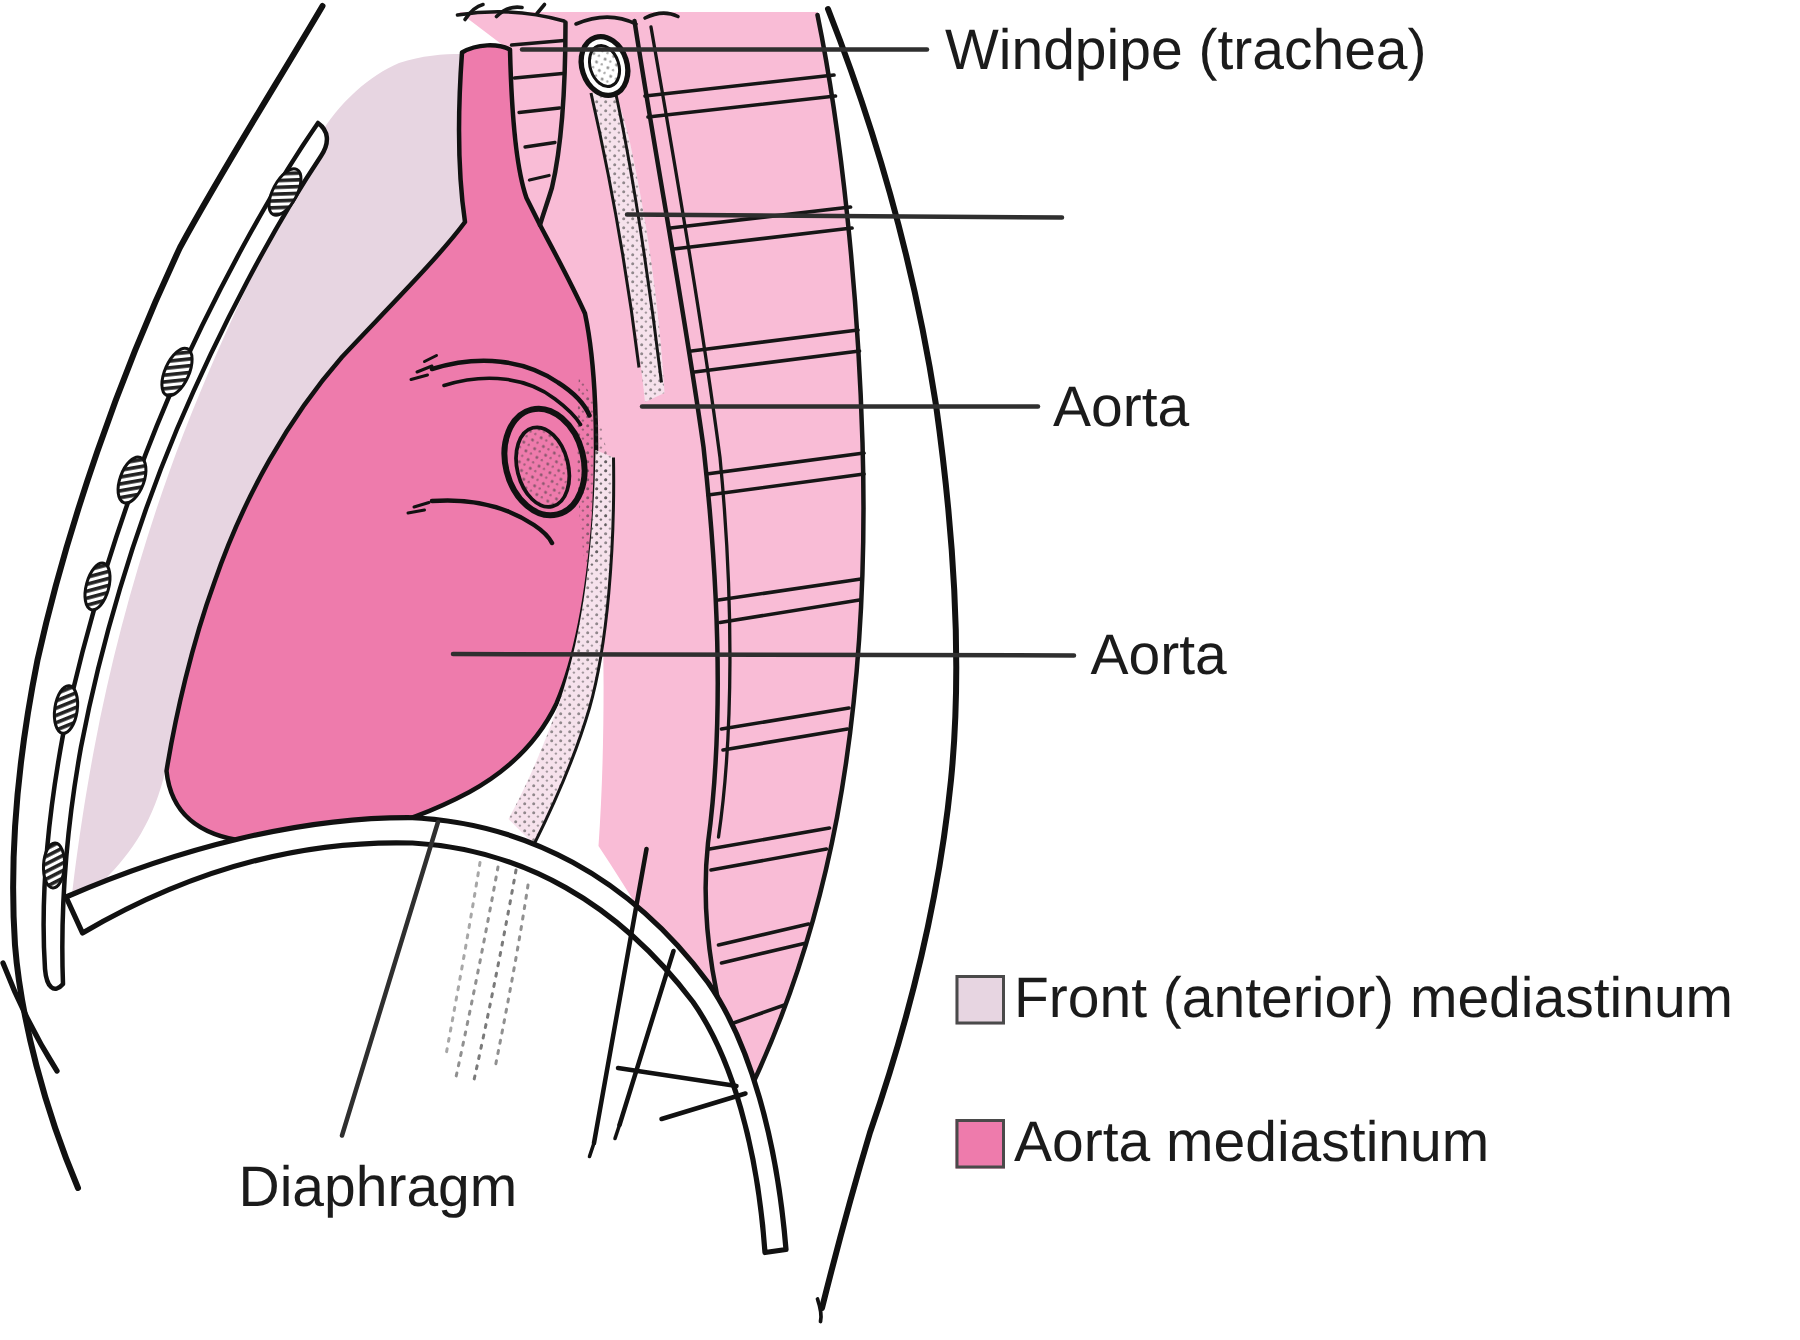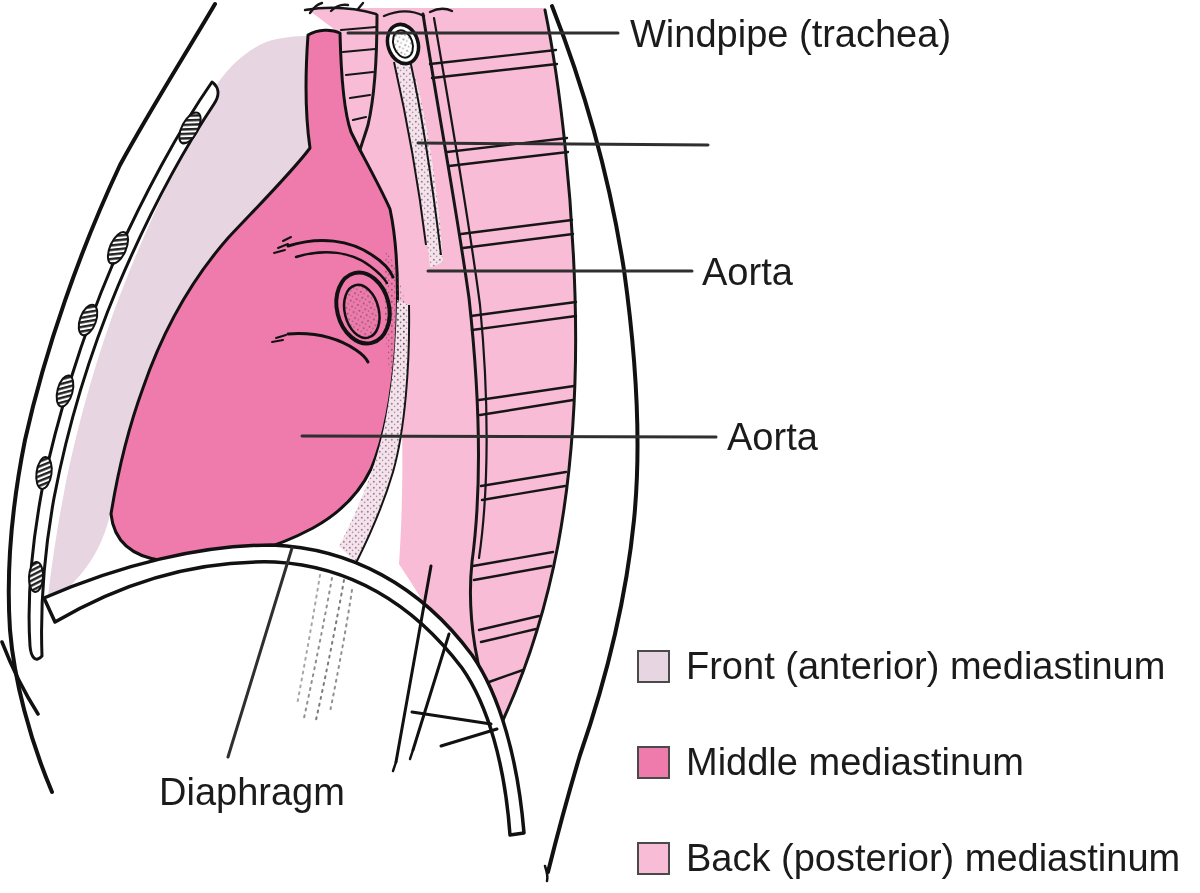--- a/index.html
+++ b/index.html
@@ -6,21 +6,21 @@
   #stage{position:relative;width:1200px;height:893px;background:#fff;overflow:hidden;
          font-family:"Liberation Sans","DejaVu Sans",sans-serif;}
   svg{position:absolute;left:0;top:0;}
   .f-post{fill:var(--posterior);}
   .f-mid{fill:var(--middle);}
   .f-ant{fill:var(--anterior);}
   .f-band{fill:var(--band);}
   .lbl{position:absolute;color:var(--text);font-size:38px;line-height:44px;white-space:nowrap;}
   .legend-row{position:absolute;left:637px;display:flex;align-items:center;}
   .legend-swatch{width:33px;height:33px;border:2px solid #4a4a4a;box-sizing:border-box;flex:0 0 auto;}
-  .legend-label{margin-left:16px;color:var(--text);font-size:38px;line-height:44px;white-space:nowrap;}
+  .legend-label{margin-left:6px;color:var(--text);font-size:38px;line-height:44px;white-space:nowrap;}
 </style>
 </head>
 <body>
 
 <div id="stage">
 
   <svg width="1200" height="893" viewBox="0 0 1200 893">
     <defs>
       <pattern id="stip" width="6" height="6" patternUnits="userSpaceOnUse">
         <circle cx="1.8" cy="1.8" r="1" fill="#3c3c3c" opacity="0.55"></circle>
@@ -205,20 +205,16 @@
   <div class="lbl" style="left:702px;top:250px">Aorta</div>
   <div class="lbl" style="left:727px;top:415px">Aorta</div>
   <div class="lbl" style="left:159px;top:770px">Diaphragm</div>
 
   <div class="legend-row" style="top:644px">
     <div class="legend-swatch" style="background: rgb(231, 213, 225);"></div>
     <div class="legend-label">Front (anterior) mediastinum</div>
   </div>
   <div class="legend-row" style="top:740px">
     <div class="legend-swatch" style="background: rgb(238, 123, 172);"></div>
-    <div class="legend-label">Middle mediastinum</div>
+    <div class="legend-label">Aorta mediastinum</div>
   </div>
-  <div class="legend-row" style="top:836px">
-    <div class="legend-swatch" style="background: rgb(249, 188, 214);"></div>
-    <div class="legend-label">Back (posterior) mediastinum</div>
-  </div>
 
 </div>
 
 </body></html>

